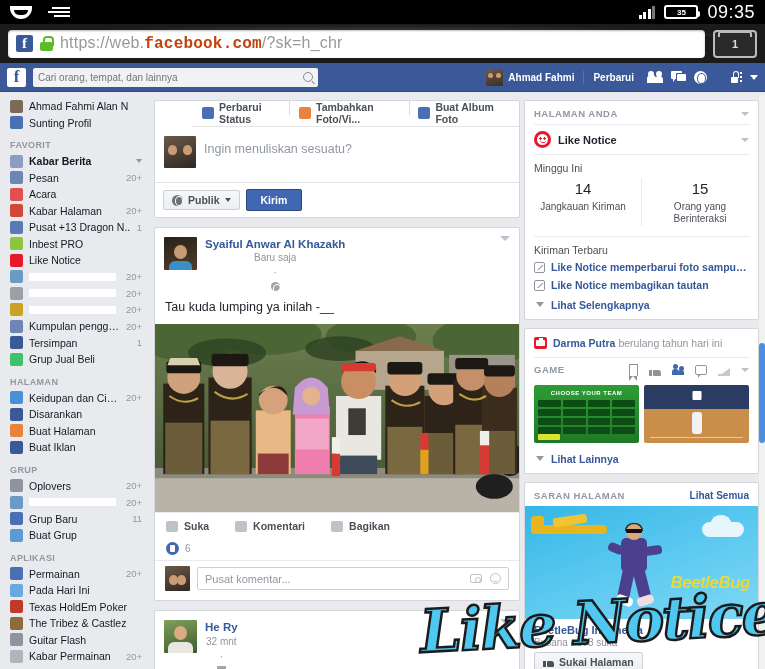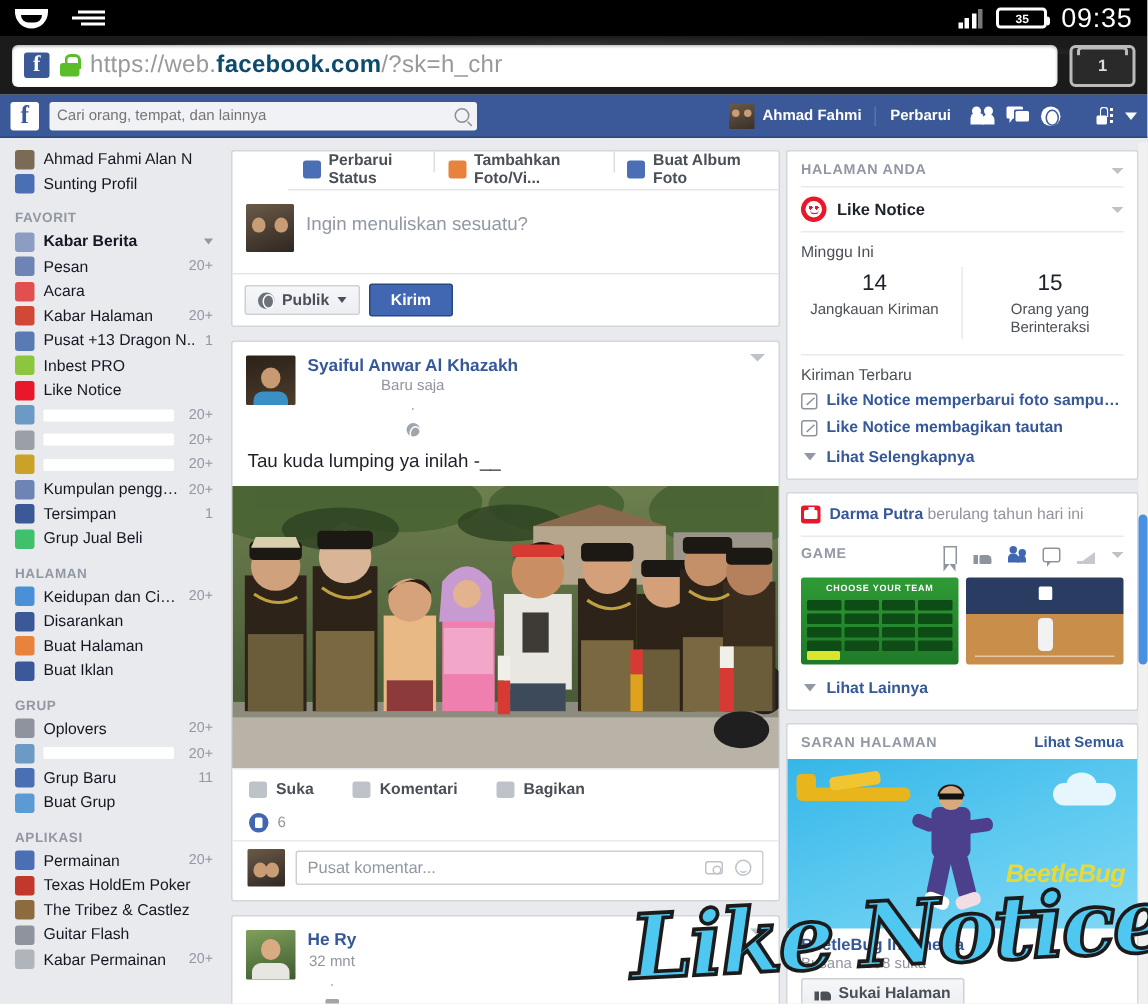--- a/index.html
+++ b/index.html
@@ -67,21 +67,21 @@
     width:17px;height:17px;background:#3b5998;border-radius:2px;color:#fff;
     font-family:"Liberation Serif",serif;font-weight:bold;font-size:15px;
     line-height:16px;text-align:center;flex:none;
   }
   .lock {
     width:13px;height:15px;position:relative;flex:none;
   }
   .lock:before{content:"";position:absolute;bottom:0;left:0;width:13px;height:9px;background:#5bbd2a;border-radius:2px;}
   .lock:after{content:"";position:absolute;top:0;left:3px;width:7px;height:8px;border:2px solid #5bbd2a;border-bottom:none;border-radius:4px 4px 0 0;}
   .url { font-size:16px; white-space:nowrap; color:#999; letter-spacing:.2px;}
-  .url b { color:#0c4a6e; font-weight:700;}
+  .url b { color:#c2410c; font-weight:700;font-family:Liberation Mono, monospace;}
   .tabbtn{
     width:44px;height:28px;border:2px solid #bbb;border-radius:4px;
     display:flex;align-items:center;justify-content:center;
     color:#ddd;font-size:11px;font-weight:bold;background:#2a2a2a;
     position:relative;flex:none;
   }
   .tabbtn:before{
     content:"";position:absolute;left:3px;top:-1px;width:30px;height:4px;
     border:2px solid #bbb;border-bottom:none;border-radius:3px 3px 0 0;
   }
@@ -515,20 +515,24 @@
           <span class="sq" style="background: rgb(91, 155, 213);"></span>
           <span class="lbl">Buat Grup</span>
         </div>
         <div class="secthead">APLIKASI</div>
         <div class="navitem">
           <span class="sq" style="background: rgb(74, 111, 181);"></span>
           <span class="lbl">Permainan</span>
           <span class="cnt">20+</span>
         </div>
         <div class="navitem">
+          <span class="sq" style="background: rgb(106, 168, 224);"></span>
+          <span class="lbl">Pada Hari Ini</span>
+        </div>
+        <div class="navitem">
           <span class="sq" style="background: rgb(192, 57, 43);"></span>
           <span class="lbl">Texas HoldEm Poker</span>
         </div>
         <div class="navitem">
           <span class="sq" style="background: rgb(142, 107, 63);"></span>
           <span class="lbl">The Tribez &amp; Castlez</span>
         </div>
         <div class="navitem">
           <span class="sq" style="background: rgb(141, 148, 158);"></span>
           <span class="lbl">Guitar Flash</span>

